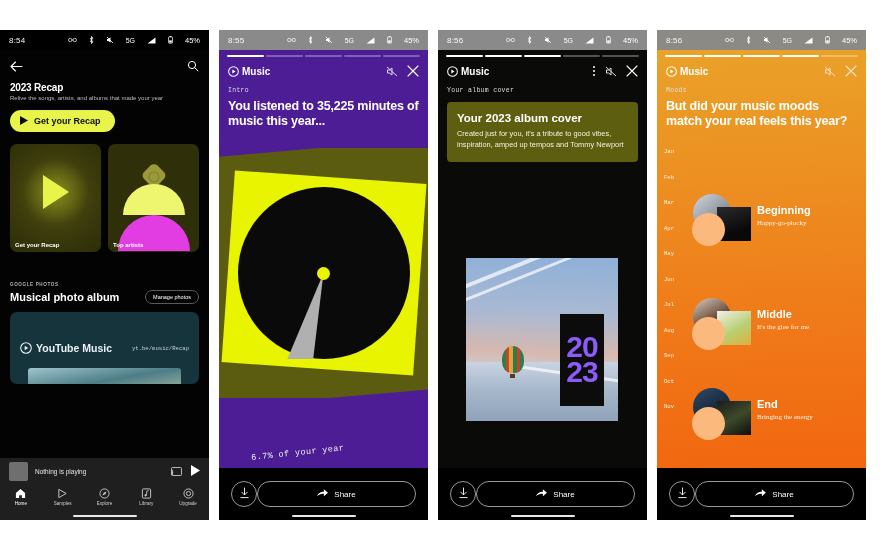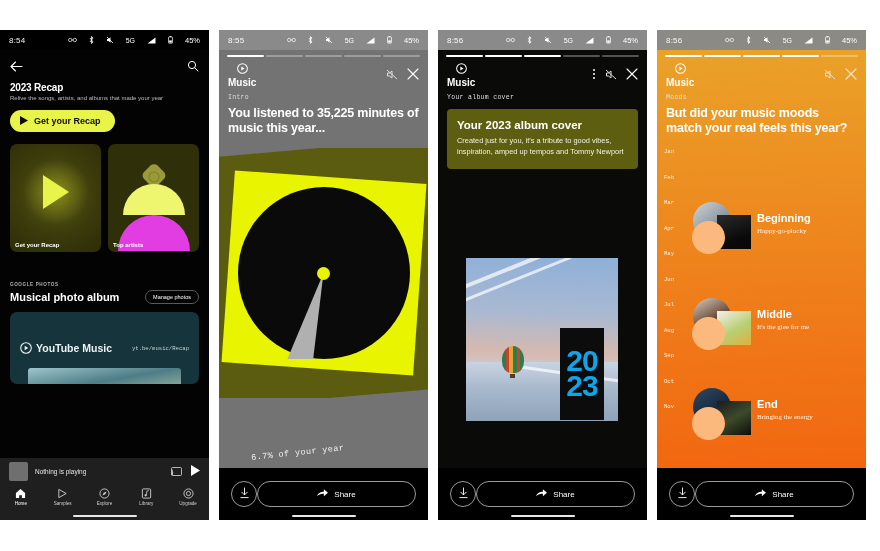--- a/index.html
+++ b/index.html
@@ -169,21 +169,21 @@
 
   
   .story { position: absolute; inset: 20px 0 0 0; }
   .progress { display: flex; gap: 2px; padding: 5px 8px 0 8px; }
   .pbar { flex: 1; height: 1.8px; border-radius: 2px; background: rgba(255,255,255,.3); }
   .pbar.on { background: #fff; }
   .story-head {
     display: flex; align-items: center; justify-content: space-between;
     padding: 6px 9px 0 9px;
   }
-  .brand { display: flex; align-items: center; gap: 3px; color: #fff; font-size: 10px; font-weight: bold; flex-direction: column; }
+  .brand { display: flex; align-items: center; gap: 3px; color: #fff; font-size: 10px; font-weight: bold; }
   .head-icons { display: flex; align-items: center; gap: 9px; }
   .eyebrow {
     font-family: "Liberation Mono", monospace;
     font-size: 6.5px; color: #ddd; padding: 6px 9px 0 9px; letter-spacing: .3px;
   }
   .headline {
     padding: 5px 9px 0 9px;
     font-size: 12.5px; font-weight: bold; color: #fff; line-height: 1.25;
     letter-spacing: -.2px;
   }
@@ -199,21 +199,21 @@
     flex: 0 0 26px;
   }
   .share-btn {
     flex: 1; height: 26px; border-radius: 14px;
     border: 1px solid #9a9a9a; background: transparent; color: #fff;
     display: flex; align-items: center; justify-content: center; gap: 6px;
     font-size: 8px; font-family: "Liberation Sans", sans-serif;
   }
 
   
-  .p2 { background: #737373; }
+  .p2 { background: #4c1d95; }
   .vinyl-wrap { position: absolute; left: 0; right: 0; top: 118px; height: 250px; overflow: hidden; }
   .sq-dark {
     position: absolute; left: 50%; top: 50%;
     width: 250px; height: 250px; margin: -125px 0 0 -125px;
     background: #5c5c10; transform: rotate(-5deg);
   }
   .sq-bright {
     position: absolute; left: 50%; top: 50%;
     width: 192px; height: 192px; margin: -96px 0 0 -96px;
     background: #e8f400; transform: rotate(4deg);
@@ -268,25 +268,25 @@
     background: linear-gradient(90deg,#2f7d4f 0 18%, #c9432a 18% 34%, #e0a43a 34% 50%, #2f7d4f 50% 66%, #c9432a 66% 82%, #2f7d4f 82% 100%);
   }
   .balloon-basket {
     position: absolute; left: 44px; top: 116px; width: 5px; height: 4px; background: #5a3a22;
   }
   .horizon {
     position: absolute; left: 0; right: 0; top: 104px; height: 59px;
     background: linear-gradient(180deg,#c9d4e2 0%, #a8b9cc 45%, #8fa2b8 100%);
   }
   .yearblock {
-    position: absolute; right: 14px; top: 70px;
+    position: absolute; right: 14px; top: 56px;
     width: 44px; height: 92px;
     background: #0c0c0c;
     display: flex; flex-direction: column; align-items: center; justify-content: center;
-    color: #0ea5e9;
+    color: #8b5cf6;
     font-family: "Liberation Sans", sans-serif;
     font-weight: bold; font-size: 30px; line-height: .82; letter-spacing: -1px;
   }
 
   
   .p4 { background: linear-gradient(178deg, #e9a52a 0%, #f07818 62%, #f2600c 100%); }
   .months {
     position: absolute; left: 7px; top: 118px; width: 22px;
     display: flex; flex-direction: column; gap: 18.5px;
   }
@@ -744,21 +744,21 @@
       <span class="month">Apr</span>
       <span class="month">May</span>
       <span class="month">Jun</span>
       <span class="month">Jul</span>
       <span class="month">Aug</span>
       <span class="month">Sep</span>
       <span class="month">Oct</span>
       <span class="month">Nov</span>
     </div>
 
-    <div class="mood" style="top:172px;">
+    <div class="mood" style="top:164px;">
       <div class="thumbs">
         <div class="th-circle">
             <div class="ph-a"></div>
           </div>
         <div class="th-square">
             <div class="ph-b"></div>
           </div>
         <div class="th-dot"></div>
       </div>
       <div class="mood-text">

